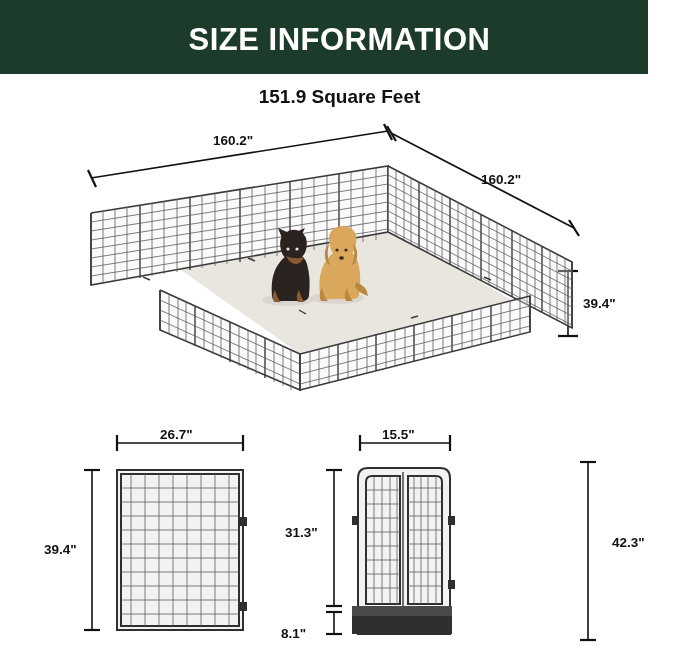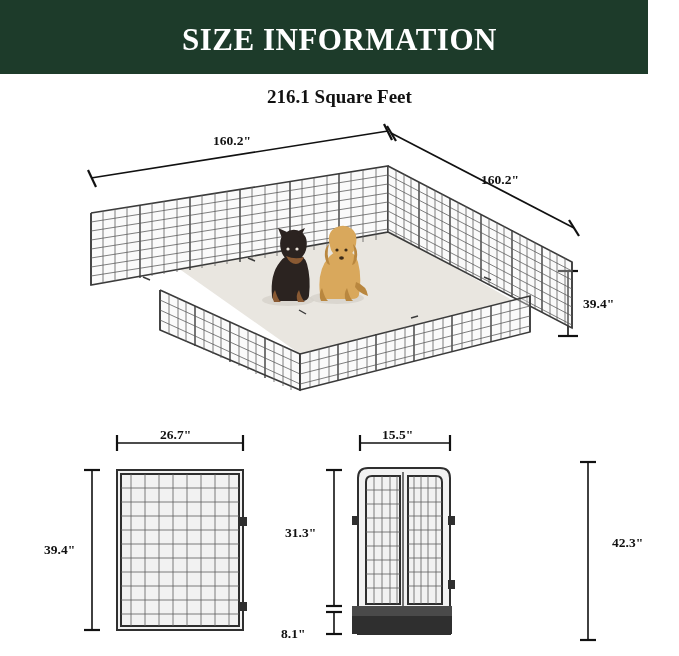--- a/index.html
+++ b/index.html
@@ -7,21 +7,20 @@
     margin: 0; padding: 0;
     background: #ffffff;
     font-family: "Liberation Sans", sans-serif;
   }
   #page {
     position: relative;
     width: 648px;
     height: 656px;
     background: #ffffff;
     overflow: hidden;
-    font-family: Liberation Serif, serif;
   }
   
   .header-bar {
     position: absolute;
     left: 0; top: 0;
     width: 679px;
     height: 74px;
     background: #1d3b2a;
   }
   .header-title {
@@ -72,21 +71,21 @@
   .dog-gold { fill: #d9a85c; }
   .dog-gold-dark { fill: #b9873f; }
 </style>
 </head>
 <body>
 
 <div id="page">
 
   <div class="header-bar"></div>
   <div class="header-title">SIZE INFORMATION</div>
-  <div class="subtitle">216.1 Square Feet</div>
+  <div class="subtitle">151.9 Square Feet</div>
 
   <svg class="layer" viewBox="0 0 679 656">
 
     <g>
 
       <line class="dimline" x1="91" y1="178" x2="388" y2="131"></line>
       <line class="dimtick" x1="88" y1="170" x2="96" y2="187"></line>
       <line class="dimtick" x1="384" y1="124" x2="392" y2="140"></line>
 
       <line class="dimline" x1="391" y1="133" x2="574" y2="228"></line>

